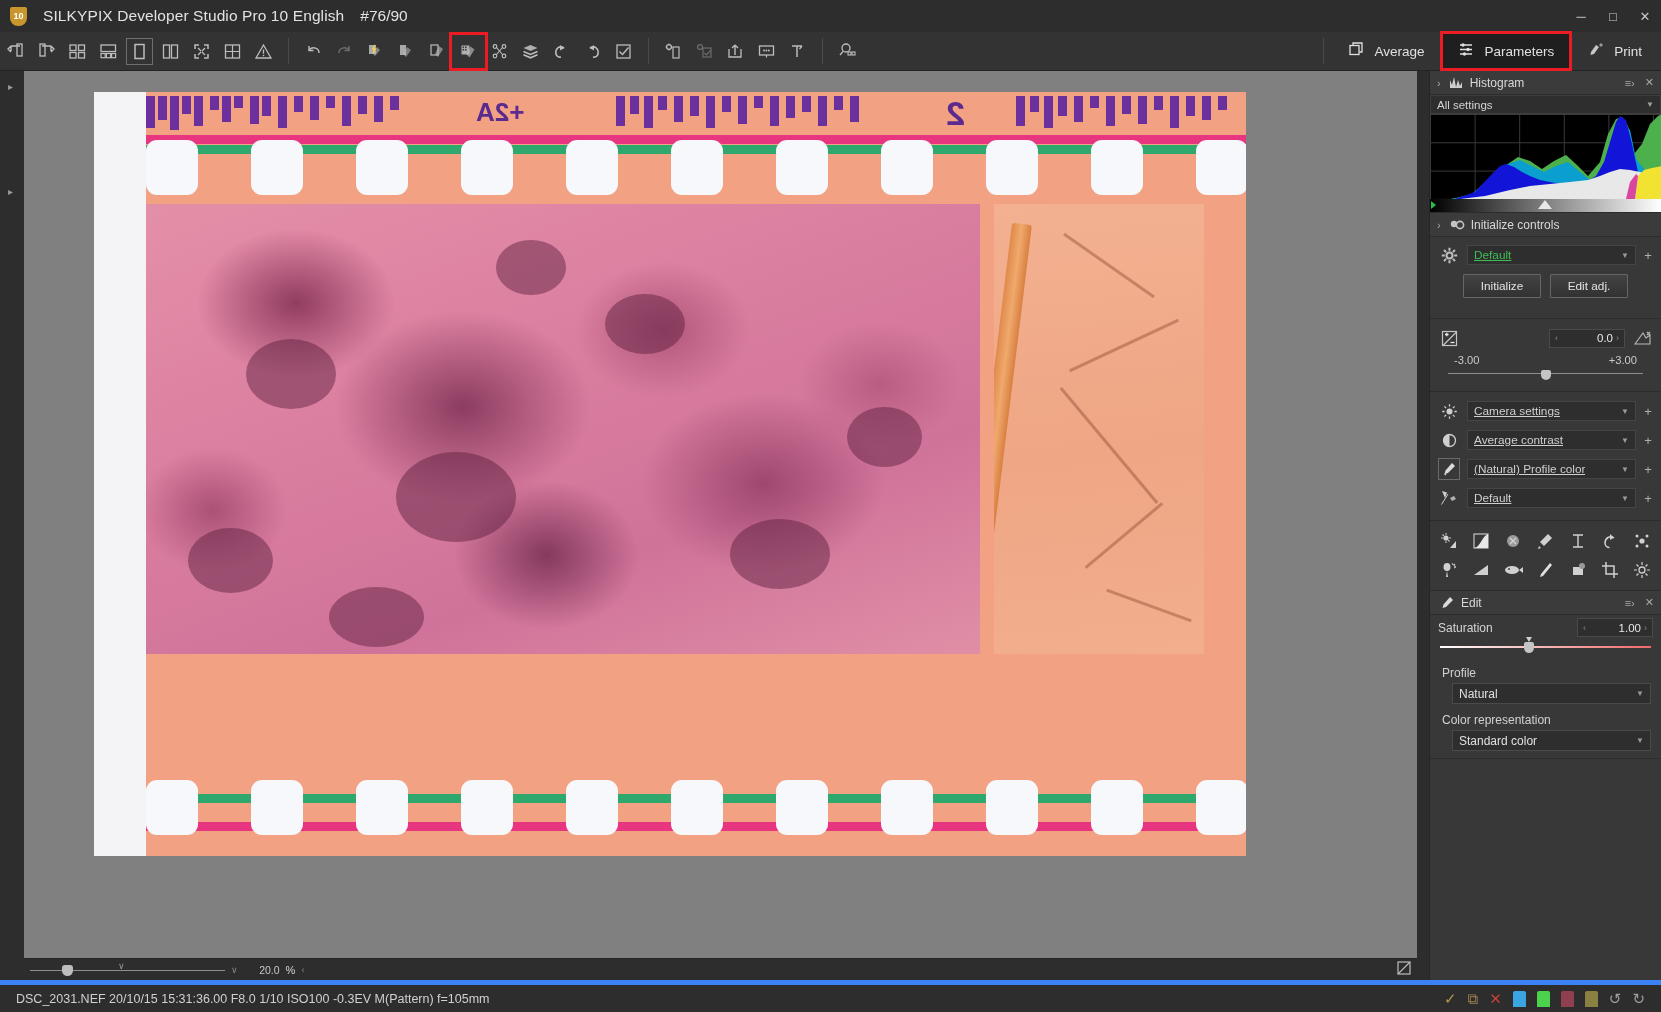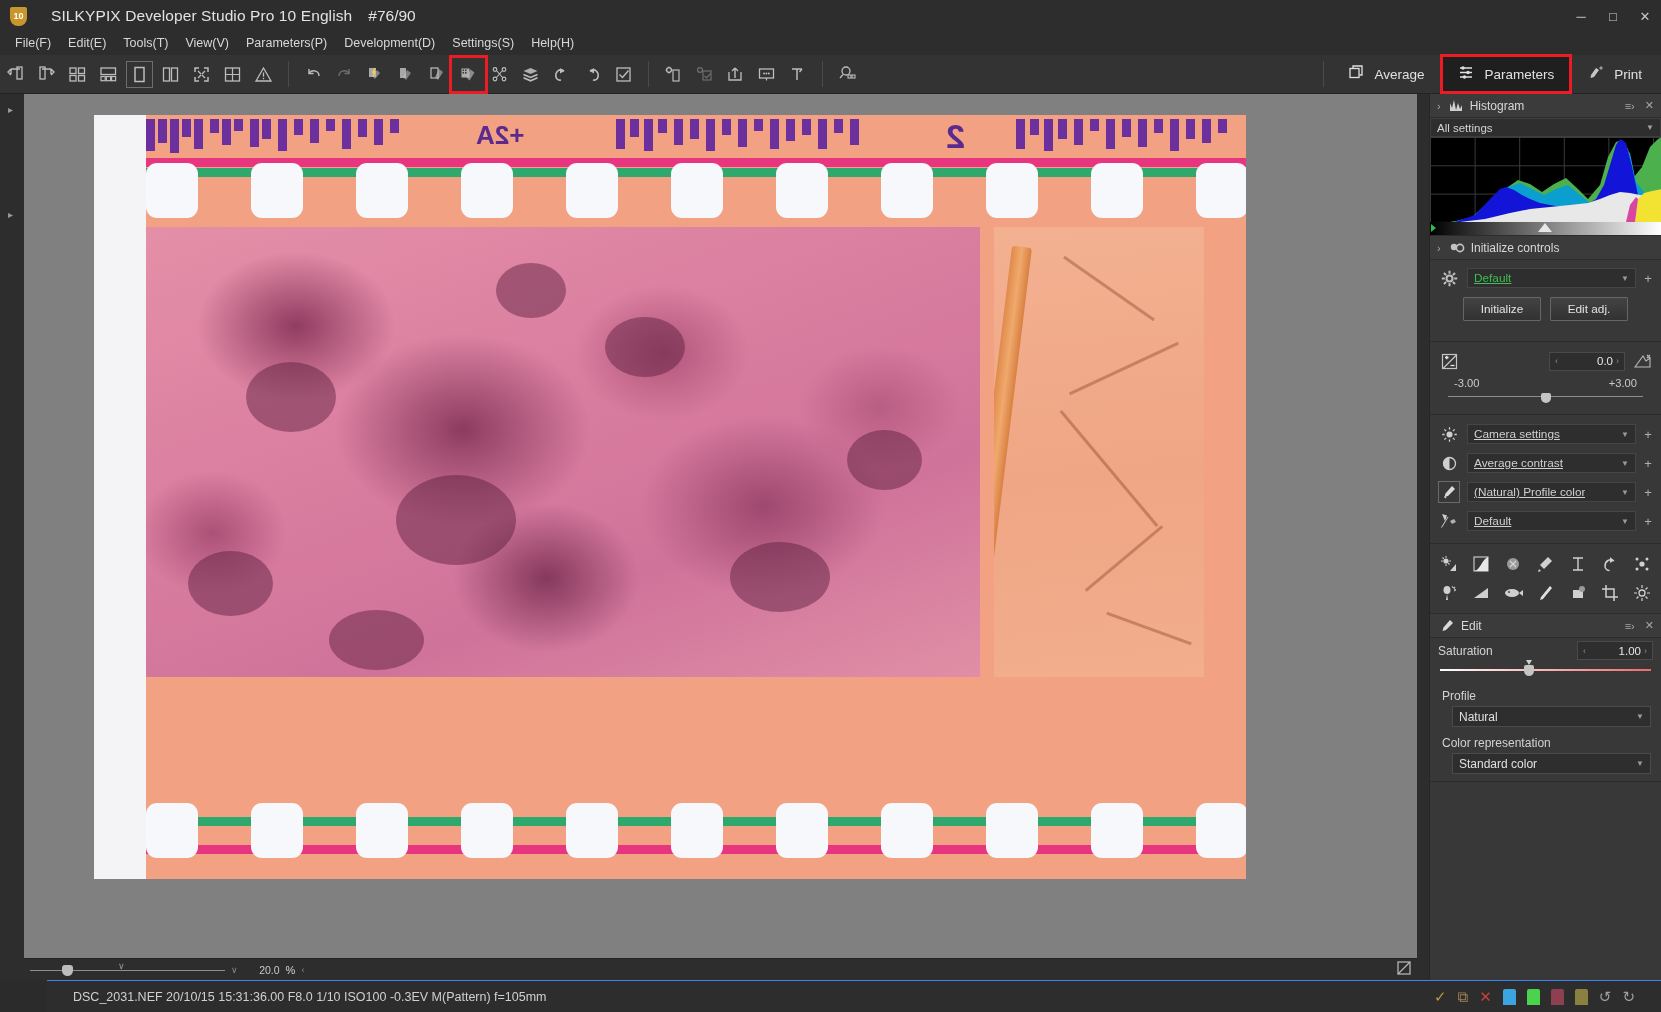--- a/index.html
+++ b/index.html
@@ -11,21 +11,21 @@
     color: #d6d6d6;
   }
   .app { position: relative; width: 1661px; height: 1012px; display: flex; flex-direction: column; }
 
   
   .titlebar {
     height: 32px; background: #2d2d2d; display: flex; align-items: center;
     padding-left: 10px; flex: 0 0 32px; position: relative;
   }
   .app-logo {
-    width: 17px; height: 19px; background: #c8962c; margin-right: 24px;
+    width: 17px; height: 19px; background: #c8962c; margin-right: 16px;
     border-radius: 2px 2px 8px 8px; display: flex; align-items: center;
     justify-content: center; font-size: 9px; color: #fff; font-weight: bold;
   }
   .title-text { font-size: 15.5px; color: #e2e2e2; letter-spacing: .1px; }
   .title-count { font-size: 15.5px; color: #e2e2e2; margin-left: 16px; }
   .win-btns { position: absolute; right: 0; top: 0; height: 32px; display: flex; }
   .win-btn {
     width: 32px; height: 32px; display: flex; align-items: center;
     justify-content: center; color: #c8c8c8; font-size: 13px;
   }
@@ -255,23 +255,22 @@
   .field-label { font-size: 12px; color: #d2d2d2; padding: 2px 0 3px 12px; }
   .field-combo {
     background: #2e2e2e; border: 1px solid #4a4a4a; height: 21px; margin: 0 10px 7px 22px;
     display: flex; align-items: center; padding: 0 6px; font-size: 12px; color: #e0e0e0;
   }
   .field-combo .caret { margin-left: auto; color: #9a9a9a; font-size: 8px; }
 
   
   .statusbar {
     height: 32px; flex: 0 0 32px; background: #2d2d2d; display: flex;
-    align-items: center; padding: 0 26px; font-size: 12.5px; color: #d0d0d0;
-    border-top: 1px solid #3b82f6;
-    margin-left: 47px;
+    align-items: center; padding: 0 16px; font-size: 12.5px; color: #d0d0d0;
+    border-top: 5px solid #3b82f6;
   }
   .status-icons { margin-left: auto; display: flex; align-items: center; gap: 11px; }
   .sicon { display: flex; align-items: center; }
   .tagbox { width: 13px; height: 16px; border-radius: 2px 2px 0 0; }
 </style>
 </head>
 <body>
 
 <div class="app">
 
@@ -279,30 +278,20 @@
     <div class="app-logo">10</div>
     <div class="title-text">SILKYPIX Developer Studio Pro 10 English</div>
     <div class="title-count">#76/90</div>
     <div class="win-btns">
       <div class="win-btn">─</div>
       <div class="win-btn">□</div>
       <div class="win-btn close">✕</div>
     </div>
   </div>
 
-  <div class="menubar">
-    <div class="menu-item">File(F)</div>
-    <div class="menu-item">Edit(E)</div>
-    <div class="menu-item">Tools(T)</div>
-    <div class="menu-item">View(V)</div>
-    <div class="menu-item">Parameters(P)</div>
-    <div class="menu-item">Development(D)</div>
-    <div class="menu-item">Settings(S)</div>
-    <div class="menu-item">Help(H)</div>
-  </div>
 
   <div class="toolbar">
     <div class="tb-group">
       <div class="tb-btn">
         <svg width="19" height="19" viewBox="0 0 19 19">
             <path d="M14 4h-9M5 4v5M5 4l-3 3 3 3" stroke="currentColor" stroke-width="1.4" fill="none"></path>
             <rect x="11" y="2" width="5" height="12" stroke="currentColor" stroke-width="1.3" fill="none"></rect>
           </svg>
       </div>
       <div class="tb-btn">

